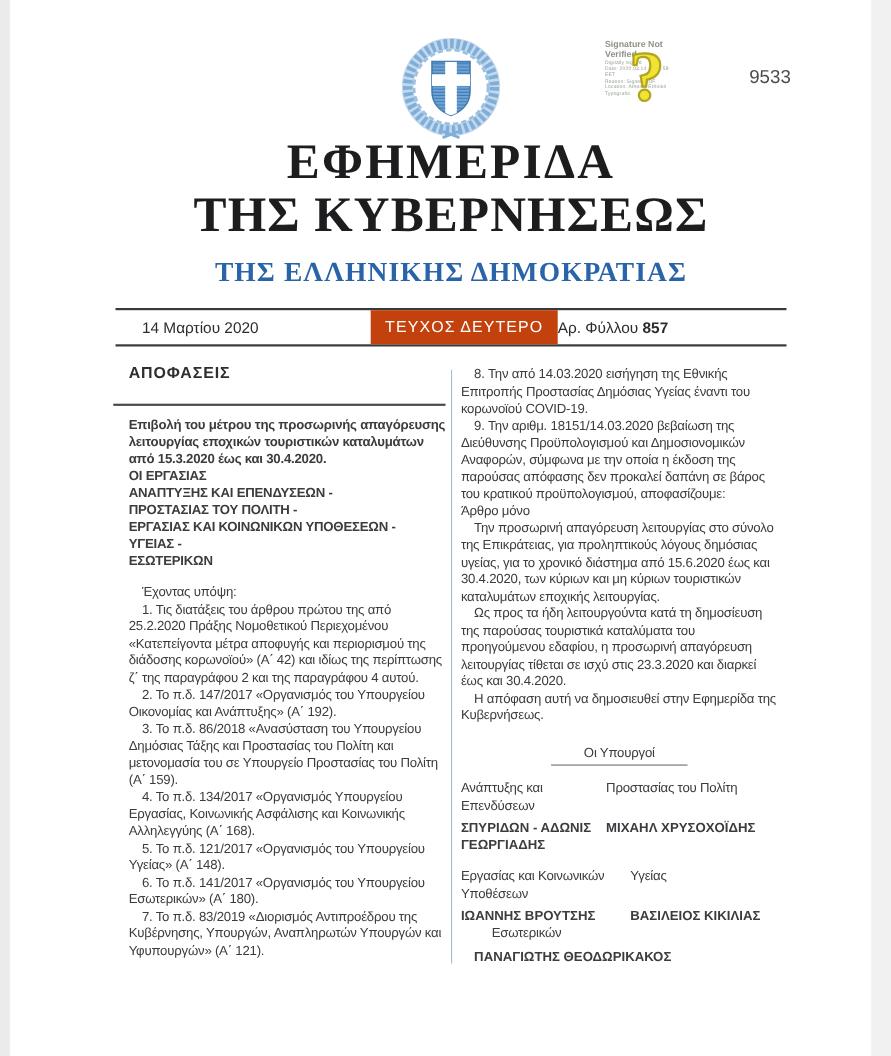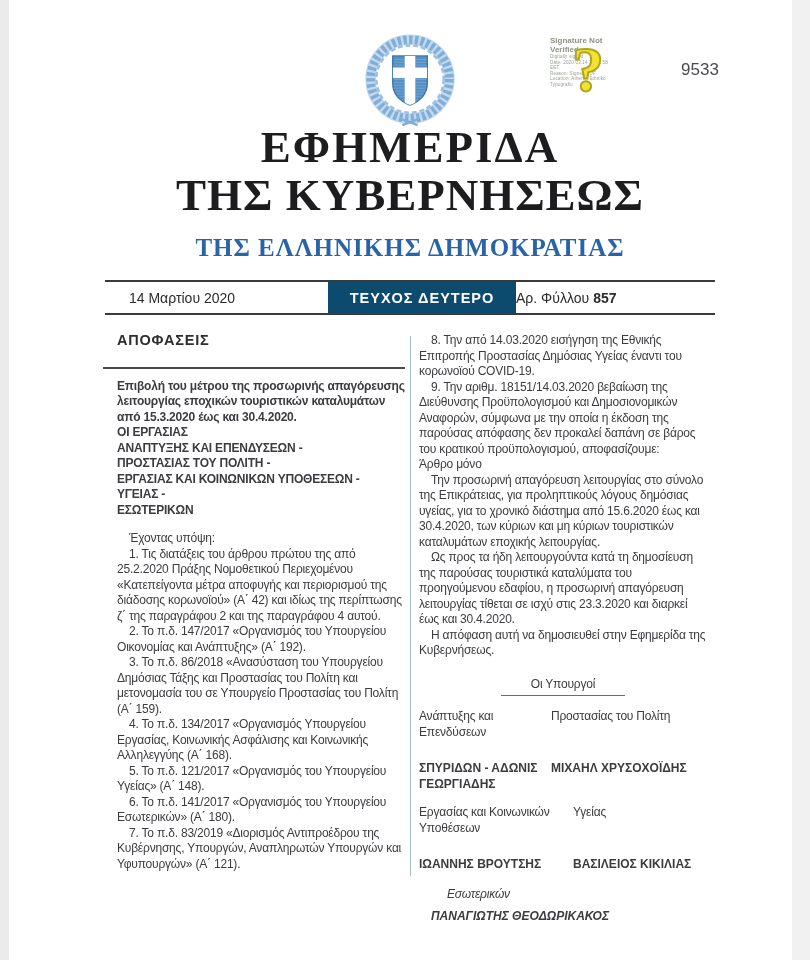--- a/index.html
+++ b/index.html
@@ -32,22 +32,22 @@
   
   .datebar{
     position:absolute;left:105px;top:280px;width:610px;height:31px;
     border-top:2px solid #3a3a3c;border-bottom:2px solid #3a3a3c;
     display:flex;align-items:stretch;font-size:14px;color:#2c2c2e;
   }
   .datebar .cell{flex:1;display:flex;align-items:center;}
   .datebar .cell.left{padding-left:24px;}
   .datebar .cell.right{justify-content:flex-start;}
   .issue-box{
-    width:188px;background:#0c4a6e;color:#ffffff;display:flex;align-items:center;justify-content:center;
-    font-weight:bold;font-size:14.5px;letter-spacing:1px;
+    width:170px;background:#c2410c;color:#ffffff;display:flex;align-items:center;justify-content:center;
+    font-weight:normal;font-size:14.5px;letter-spacing:1px;
   }
   .sheet-num{font-weight:bold;margin-left:4px;}
 
   
   .col{position:absolute;width:288px;font-size:12px;line-height:15.5px;letter-spacing:-0.2px;}
   #col-left{left:117px;top:333px;}
   #col-right{left:419px;top:333px;}
   .v-divider{position:absolute;left:410px;top:336px;width:1px;height:540px;background:#a9bccd;}
 
   .sec-header{font-weight:bold;font-size:14.5px;letter-spacing:.8px;color:#2e2e30;margin:0 0 18px 0;}
@@ -60,22 +60,22 @@
   .col p{margin:0;}
   .art-heading{margin:10px 0 4px 58px;}
   .mt6{margin-top:6px;}
   .place-date{margin:16px 0 0 42px;}
   .sig-heading-wrap{text-align:center;margin-top:18px;}
   .sig-heading{display:inline-block;border-bottom:1px solid #6e6e70;padding:0 30px 3px 30px;}
   .sig-row{display:grid;column-gap:4px;margin-top:13px;}
   .sig-row.r1{grid-template-columns:128px 1fr;}
   .sig-row.r2{grid-template-columns:150px 1fr;}
   .sig-title{font-weight:normal;}
-  .sig-name{font-weight:bold;margin-top:21px;letter-spacing:0;}
-  .sig-row3{margin-top:14px;font-style:italic;}
+  .sig-name{font-weight:bold;margin-top:5px;letter-spacing:0;}
+  .sig-row3{}
   .sig-row3 .sig-title{margin-left:28px;}
   .sig-row3 .sig-name{margin-left:12px;margin-top:7px;}
 </style>
 </head>
 <body>
 
 <div class="edge-strip" id="strip-left"></div>
 <div class="edge-strip" id="strip-right"></div>
 
 <div class="emblem">

